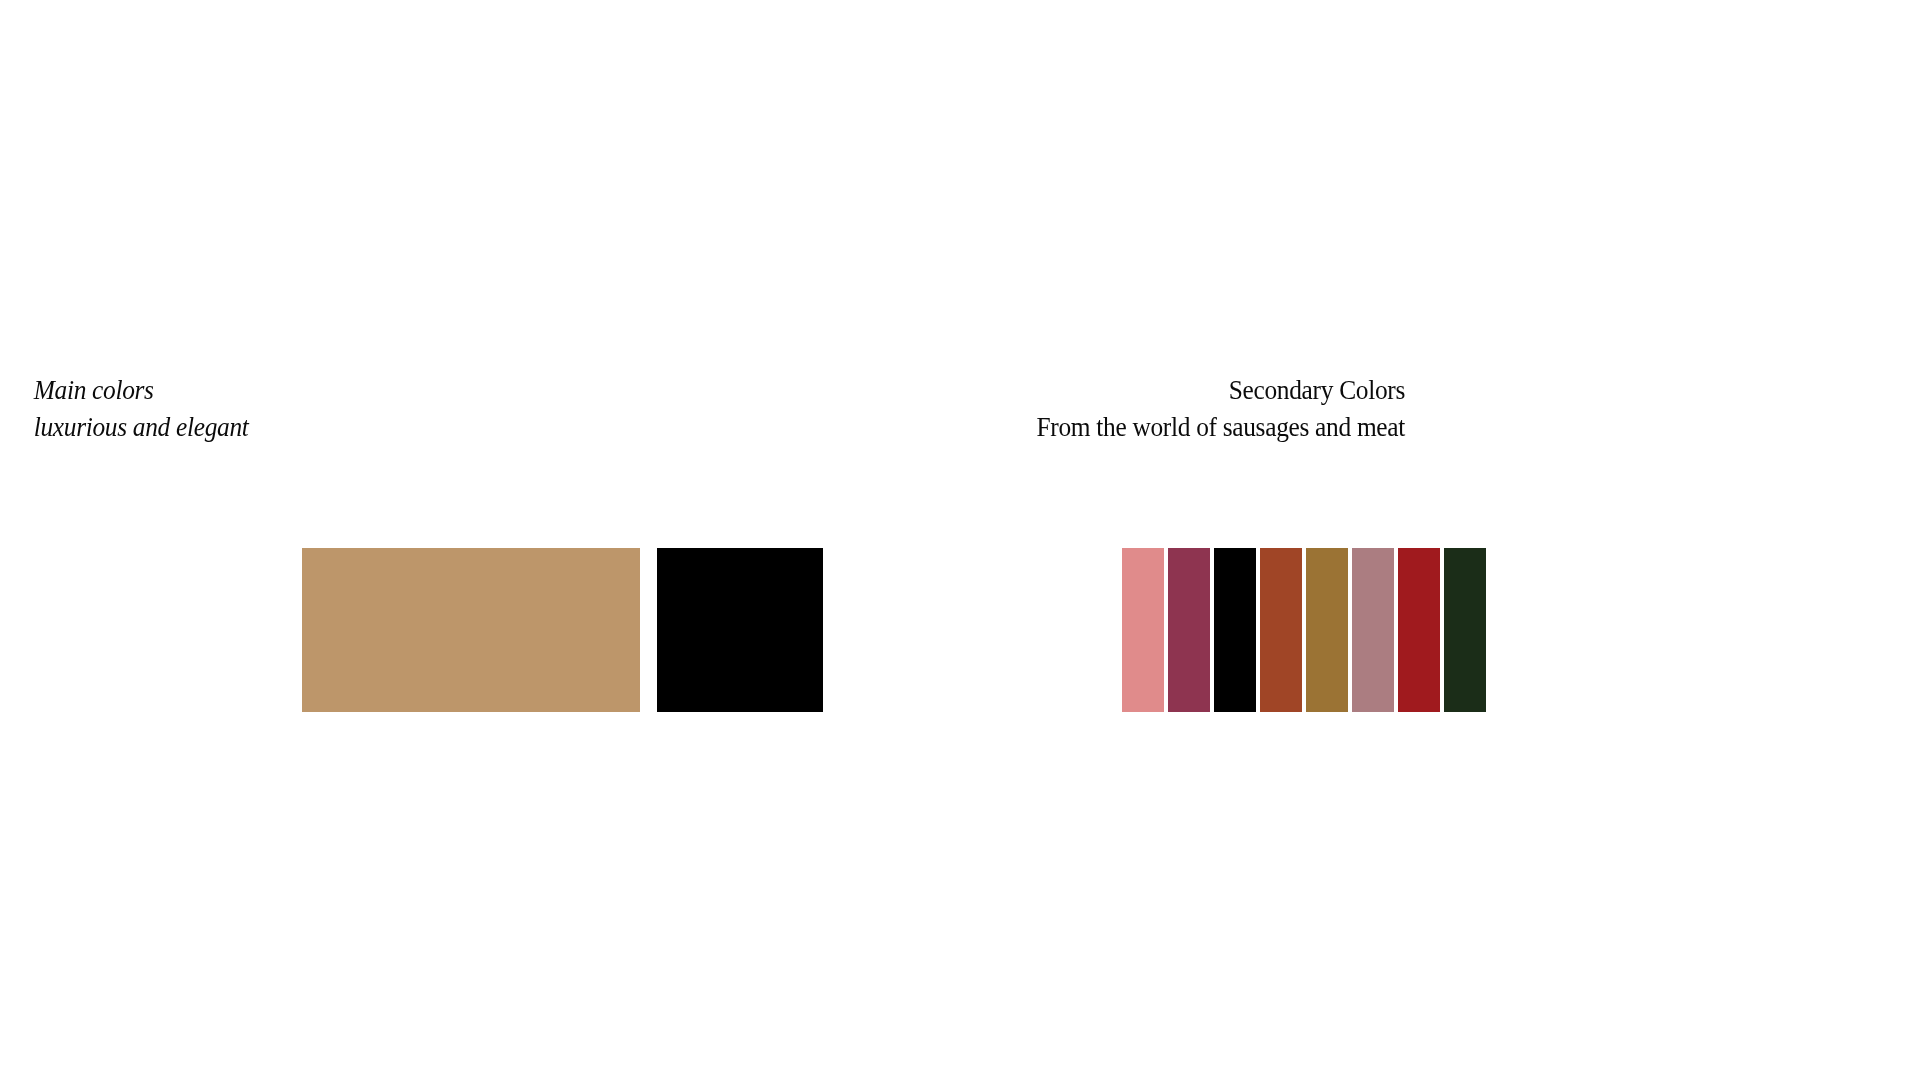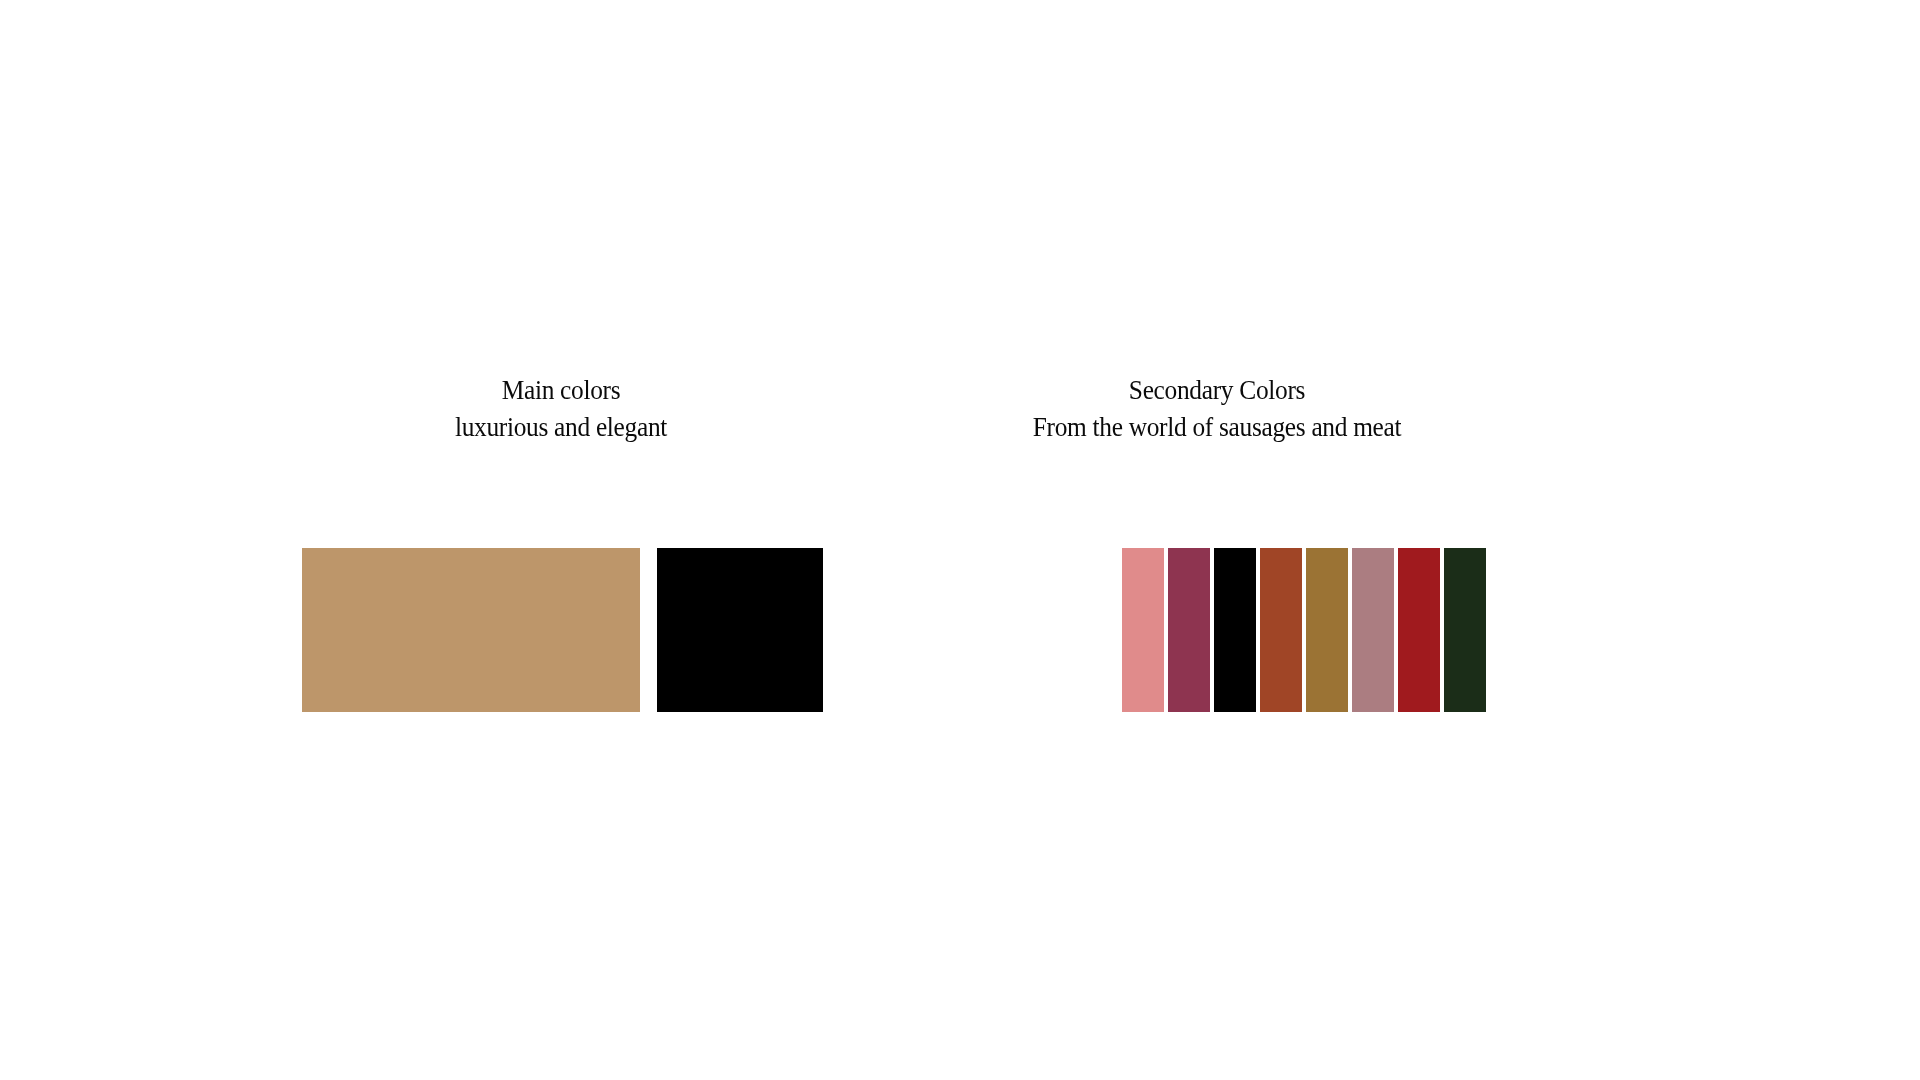--- a/index.html
+++ b/index.html
@@ -23,21 +23,21 @@
 
   
   .palette-group {
     position: absolute;
     display: flex;
     flex-direction: column;
     align-items: center;
   }
 
   .group-heading {
-    text-align: center;
+    text-align: right;
     color: #0b0b0b;
     user-select: none;
   }
 
   .group-title,
   .group-subtitle {
     display: block;
     font-family: "Liberation Serif", "DejaVu Serif", serif;
     font-weight: 400;
     letter-spacing: -0.012em;
@@ -107,21 +107,22 @@
     width: 42px;
     height: 164px;
     display: block;
   }
 
   
   .heading-abs {
     position: absolute;
     top: 0;
     width: 100%;
-    text-align: center;
+    text-align: left;
+    font-style: italic;
   }
 </style>
 </head>
 <body style="background: rgb(255, 255, 255);">
 
 <div class="board">
 
   <section class="palette-group" id="main-colors-group">
 
     <div class="group-heading heading-abs">

